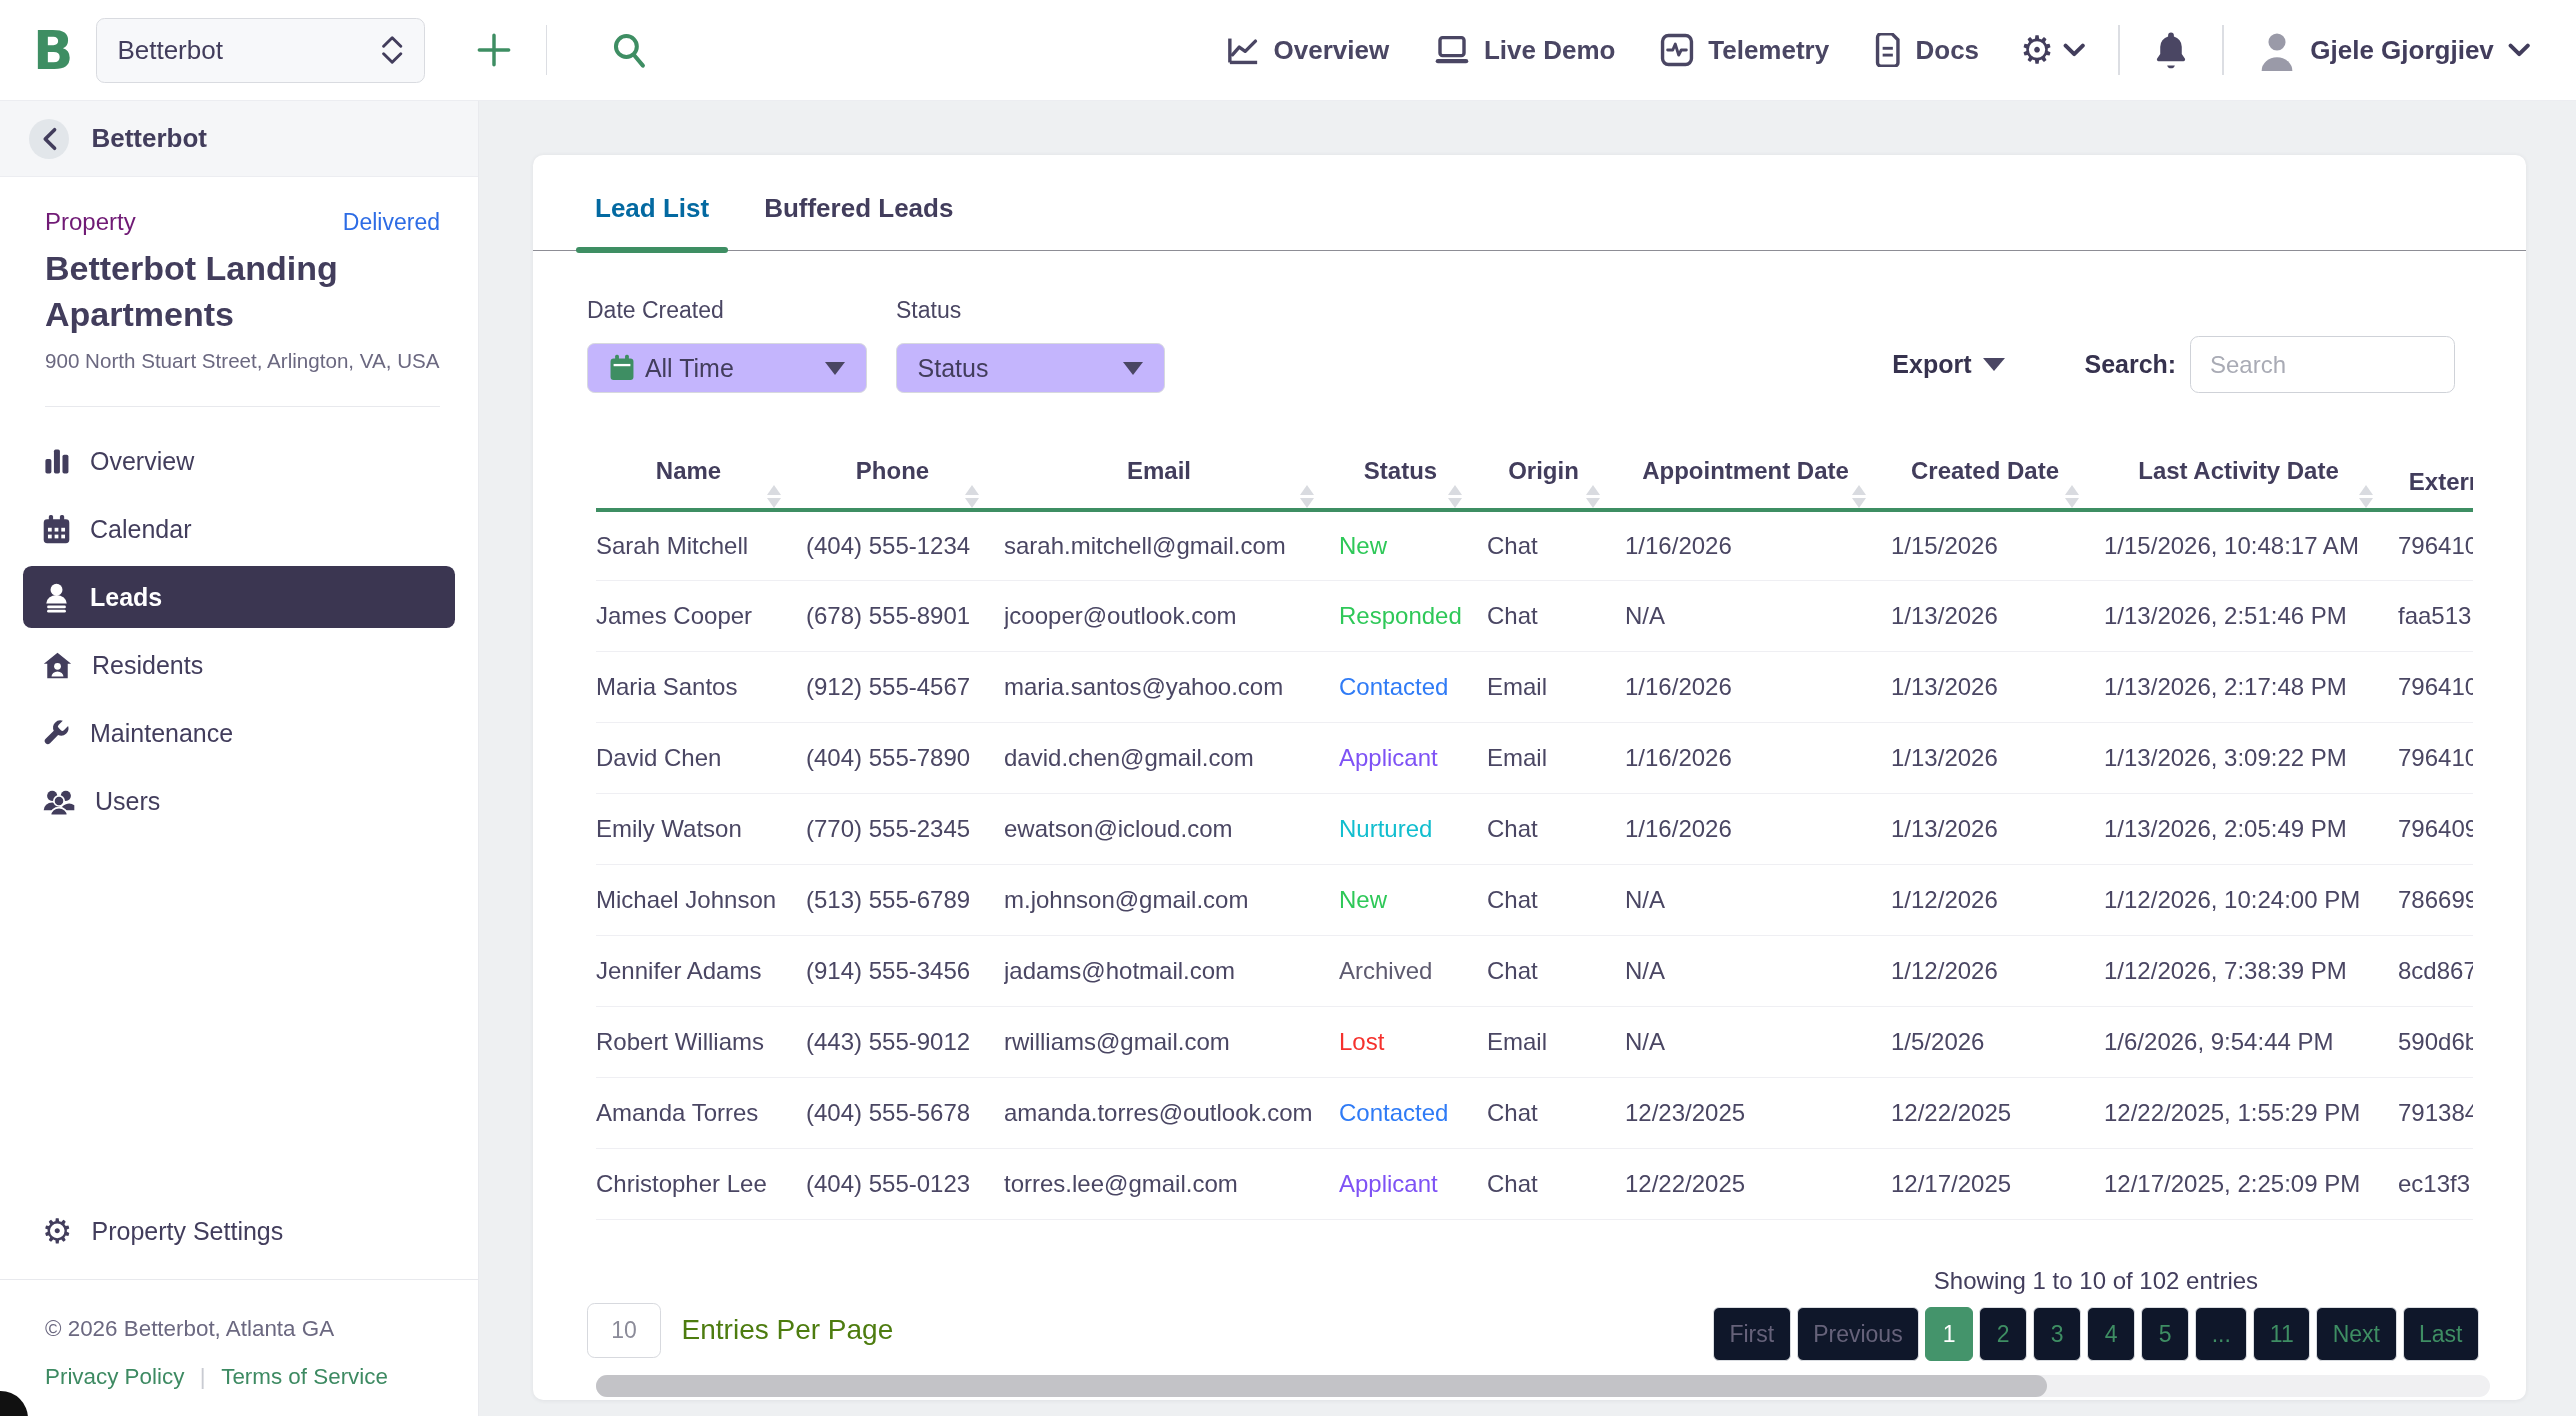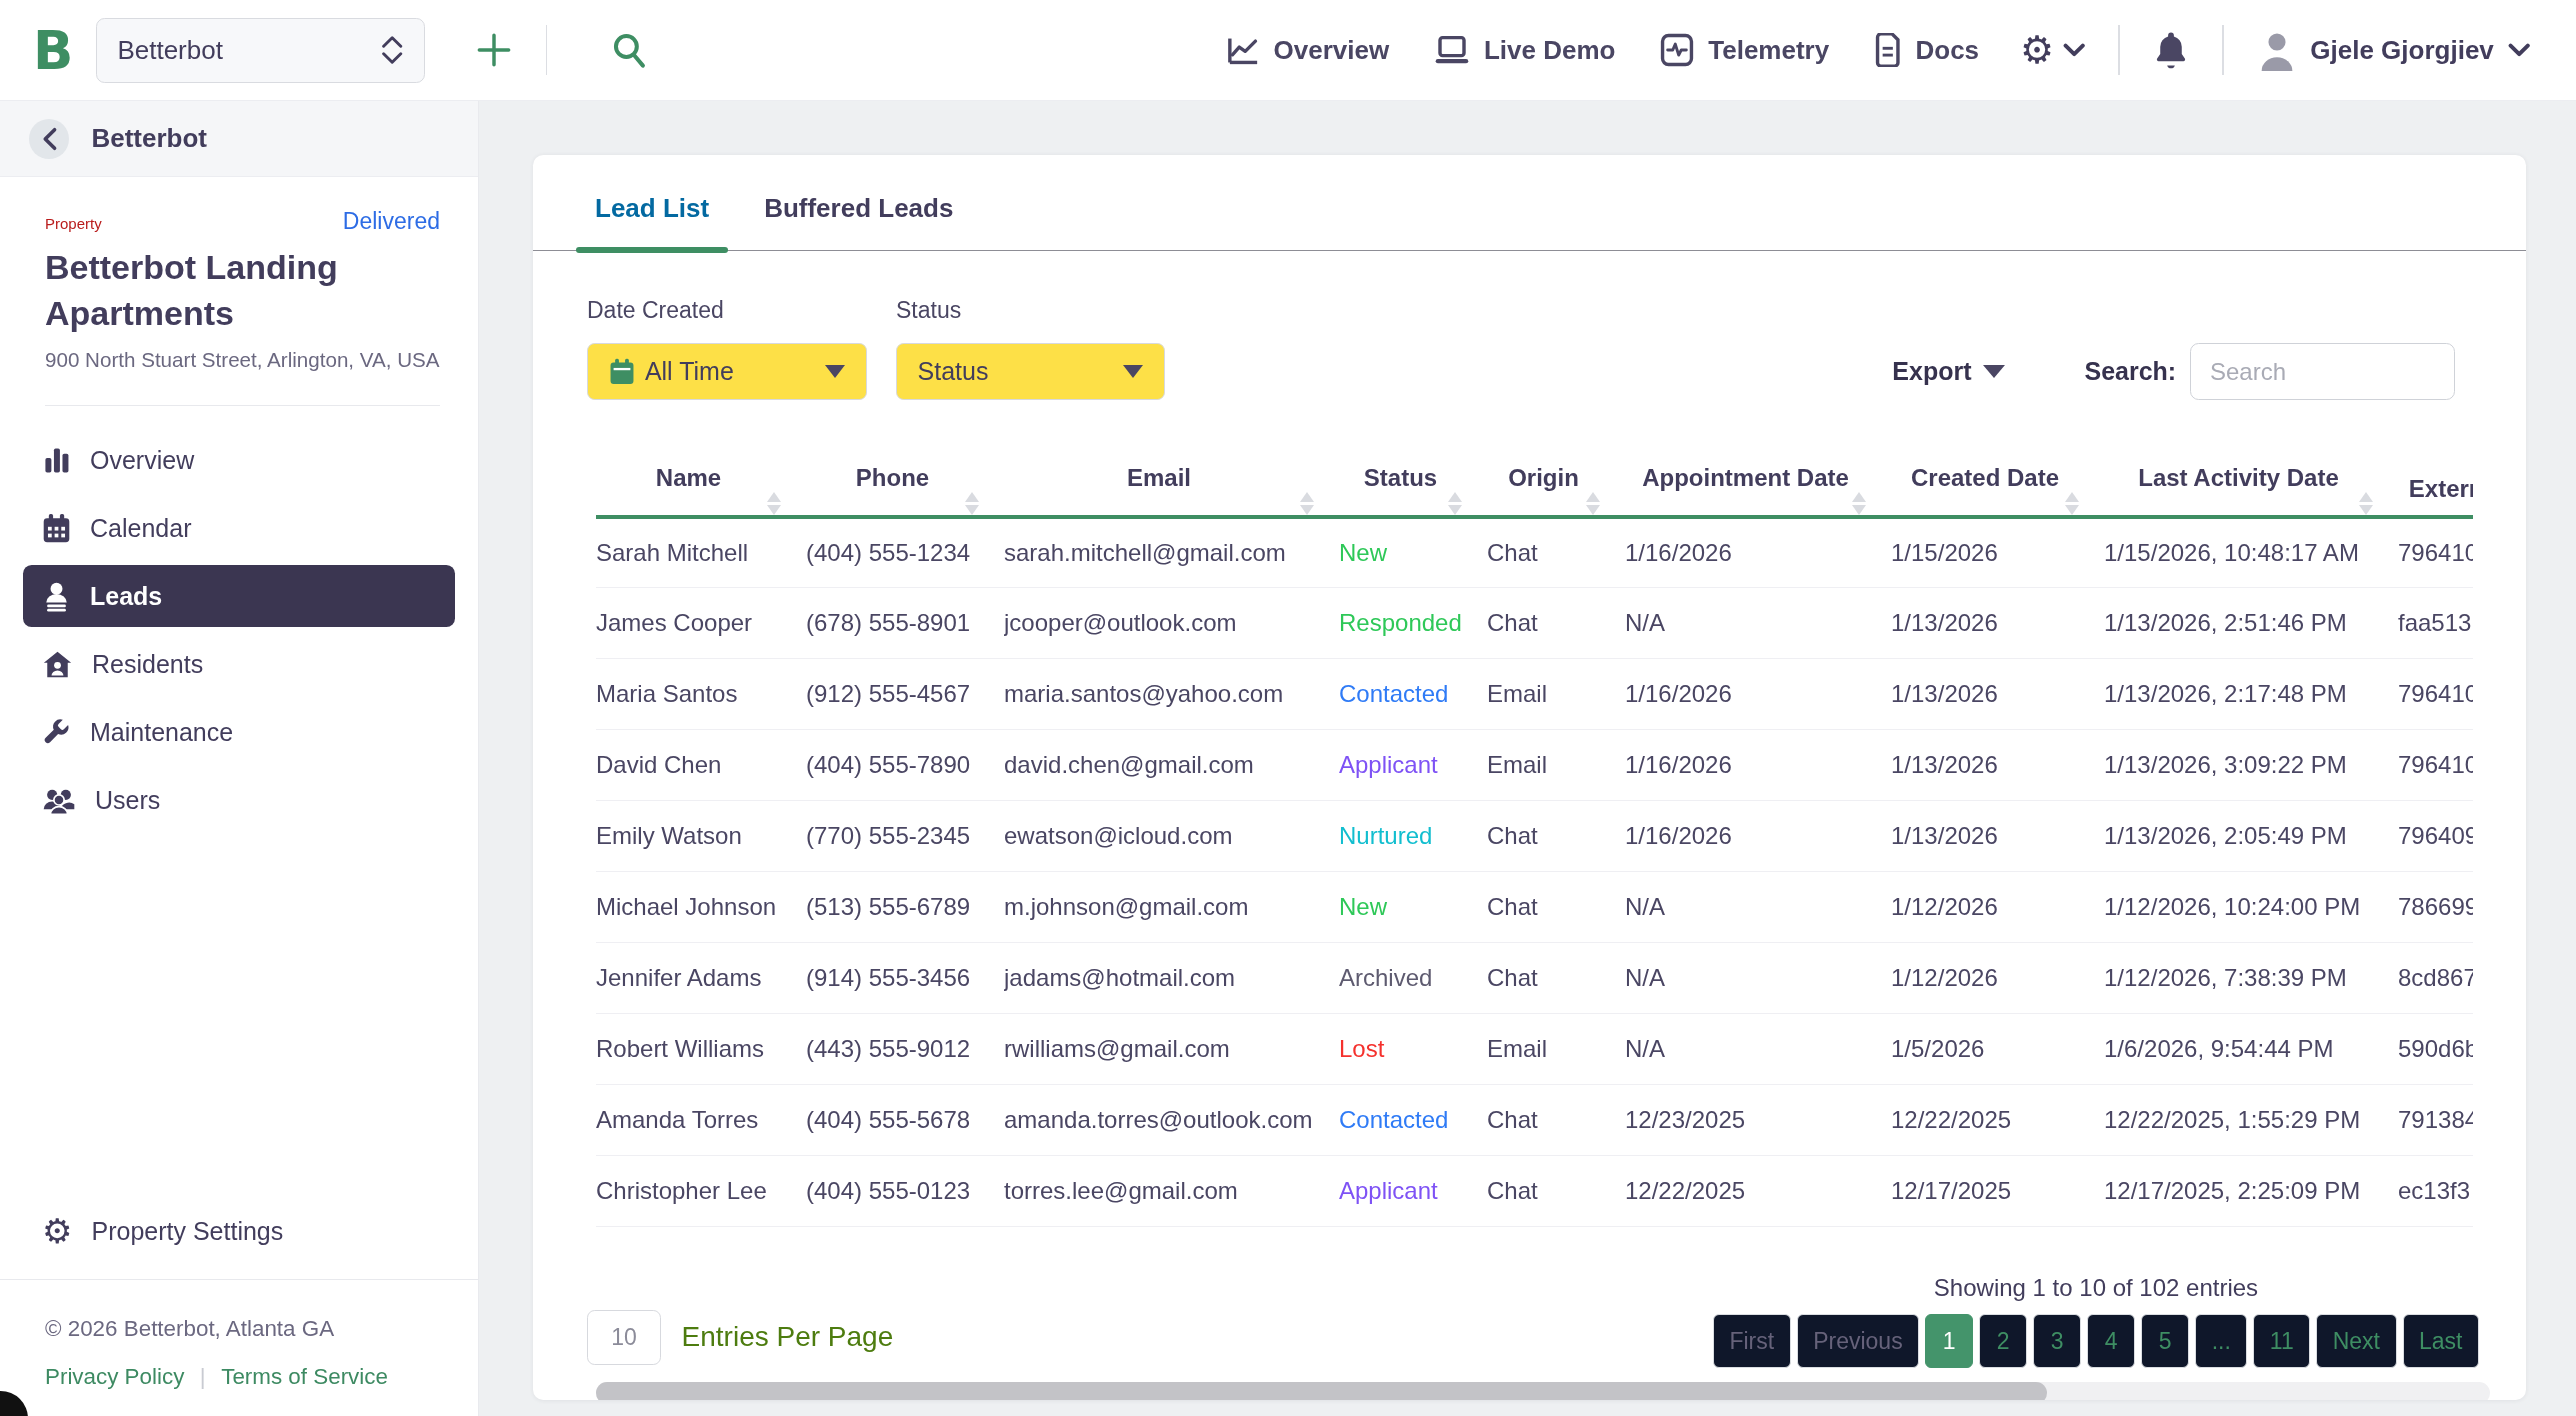--- a/index.html
+++ b/index.html
@@ -36,21 +36,21 @@
   
   .sidebar { width:479px; background:#fff; display:flex; flex-direction:column;
              border-right:0.9px solid #e9eaee; position:relative; }
   .side-header { height:76px; background:#f5f6f8; display:flex; align-items:center;
                  padding-left:29px; gap:22.4px; border-bottom:0.9px solid #ecedf1; }
   .back-btn { width:40px; height:40px; border-radius:50%; background:#e2e6ea; display:flex;
               align-items:center; justify-content:center; cursor:pointer; flex:0 0 auto; }
   .side-title { font-size:26px; font-weight:bold; color:#423d5c; }
   .side-prop { padding:31px 38px 0 45px; }
   .prop-row { display:flex; justify-content:space-between; align-items:baseline; }
-  .prop-label { font-size:15px; color:#b91c1c; }
+  .prop-label { font-size:24px; color:#701a75; }
   .prop-status { font-size:23px; color:#2d6ce5; cursor:pointer; }
   .prop-title { font-size:34px; font-weight:bold; color:#423d5c; line-height:1.34; margin-top:10.3px; }
   .prop-addr { font-size:20.6px; color:#6b6880; margin-top:12px; }
   .side-div { border-bottom:0.9px solid #e8e9ed; margin-top:33px; }
   .side-nav { padding-top:17px; }
   .nav-item { height:62px; margin:6px 23px; display:flex; align-items:center; gap:19px;
               padding-left:19px; border-radius:8.6px; font-size:25px; color:#423d5c; cursor:pointer; }
   .nav-item svg { flex:0 0 auto; }
   .nav-item.active { background:#3b3651; color:#fff; font-weight:bold; }
   .side-spacer { flex:1; }
@@ -72,22 +72,22 @@
 
   .tabs { display:flex; gap:17px; padding:38px 0 0 43px; border-bottom:1.7px solid #8d8d95; }
   .tab { font-size:26px; color:#423d5c; font-weight:bold; padding:0 19px 26px; position:relative; cursor:pointer; }
   .tab.active { color:#0369a1; }
   .tab.active::after { content:""; position:absolute; left:0; right:0; bottom:-3.4px; height:6px;
                        border-radius:3.4px; background:#3e8e63; }
 
   .toolbar { margin:46px 71px 0 54px; display:flex; align-items:flex-end; }
   .filter { margin-right:29px; }
   .filter-label { display:block; font-size:23px; color:#4a4663; margin-bottom:19px; }
-  .filter-box { display:flex; align-items:center; height:57px; border:1.7px solid #d7d9de;
-                border-radius:7.7px; padding:0 20.6px; cursor:pointer; background:#fde047; }
+  .filter-box { display:flex; align-items:center; height:50px; border:1.7px solid #d7d9de;
+                border-radius:7.7px; padding:0 20.6px; cursor:pointer; background:#c4b5fd; }
   .filter-box .fv { font-size:25px; color:#423d5c; margin-left:10.3px; }
   .filter-box.noicon .fv { margin-left:0; }
   .caret-down { width:0; height:0; border-left:10.3px solid transparent; border-right:10.3px solid transparent;
                 border-top:13px solid #4a4663; margin-left:auto; }
   .w-datebox { width:280px; }
   .w-statusbox { width:269px; }
   .right-tools { margin-left:auto; display:flex; align-items:center; height:57px; }
   .export-btn { display:flex; align-items:center; gap:12px; cursor:pointer; }
   .export-label { font-size:25px; font-weight:bold; color:#36324e; }
   .export-caret { width:0; height:0; border-left:11.2px solid transparent; border-right:11.2px solid transparent;

